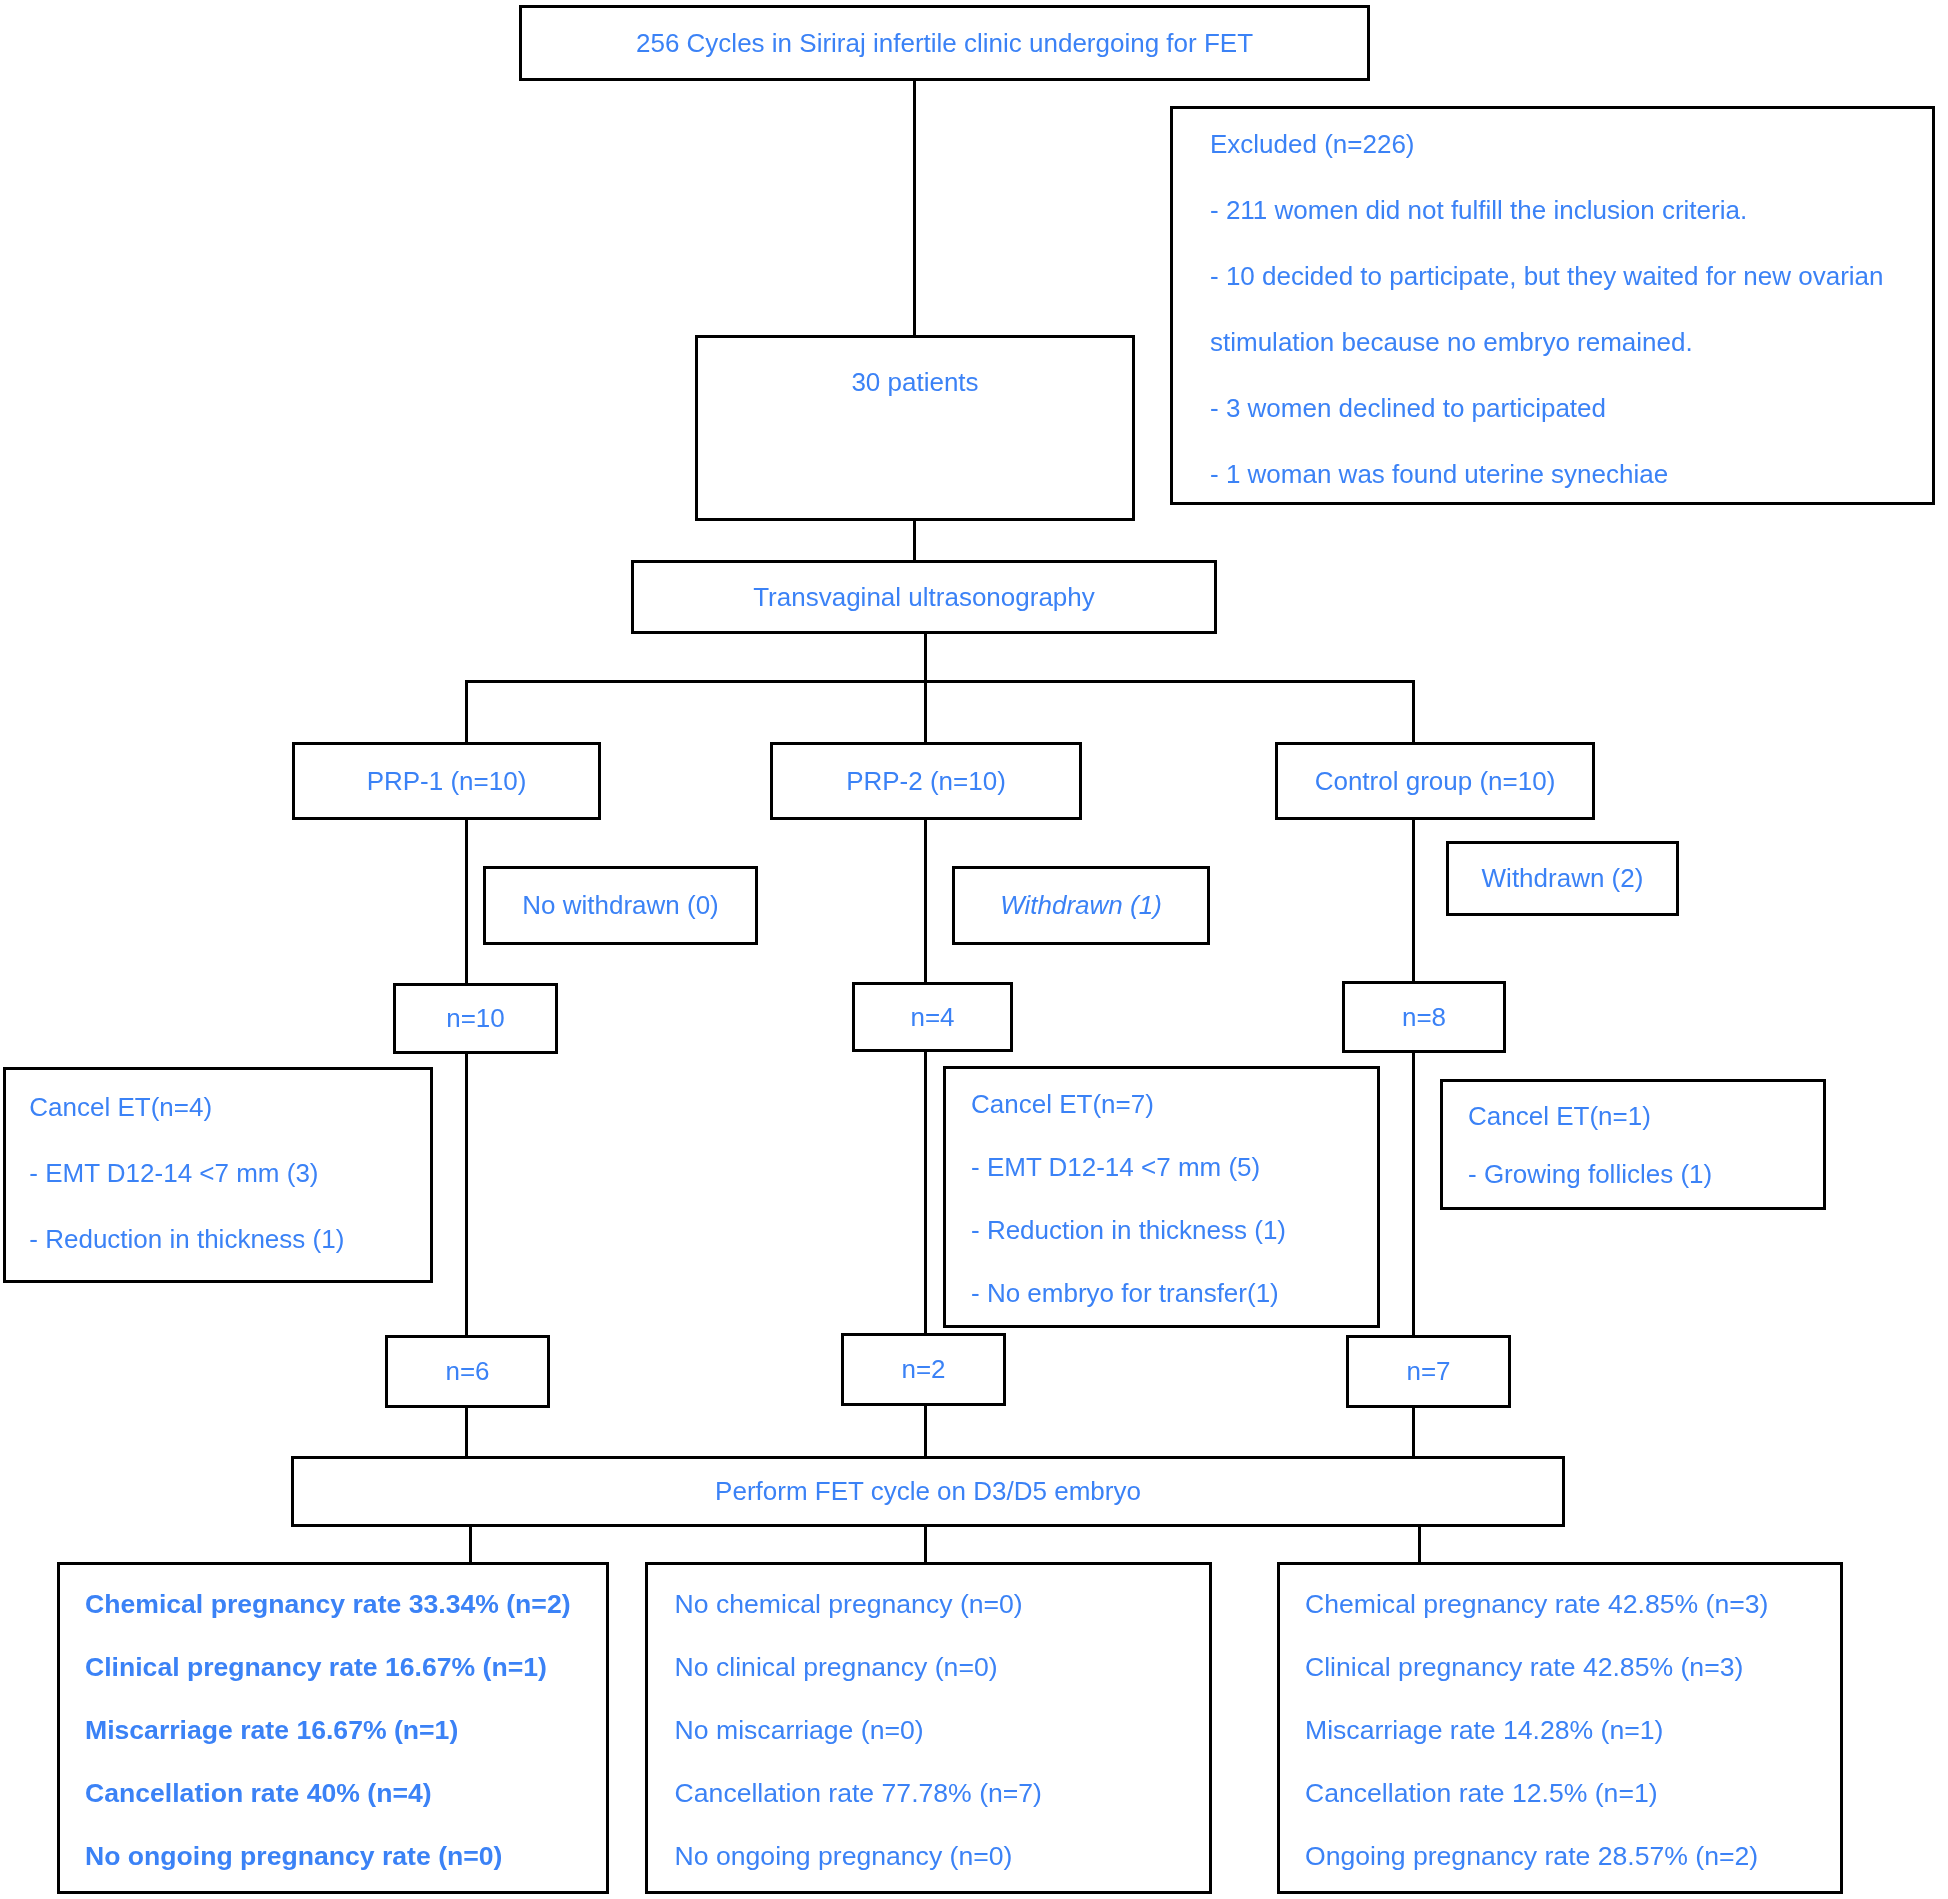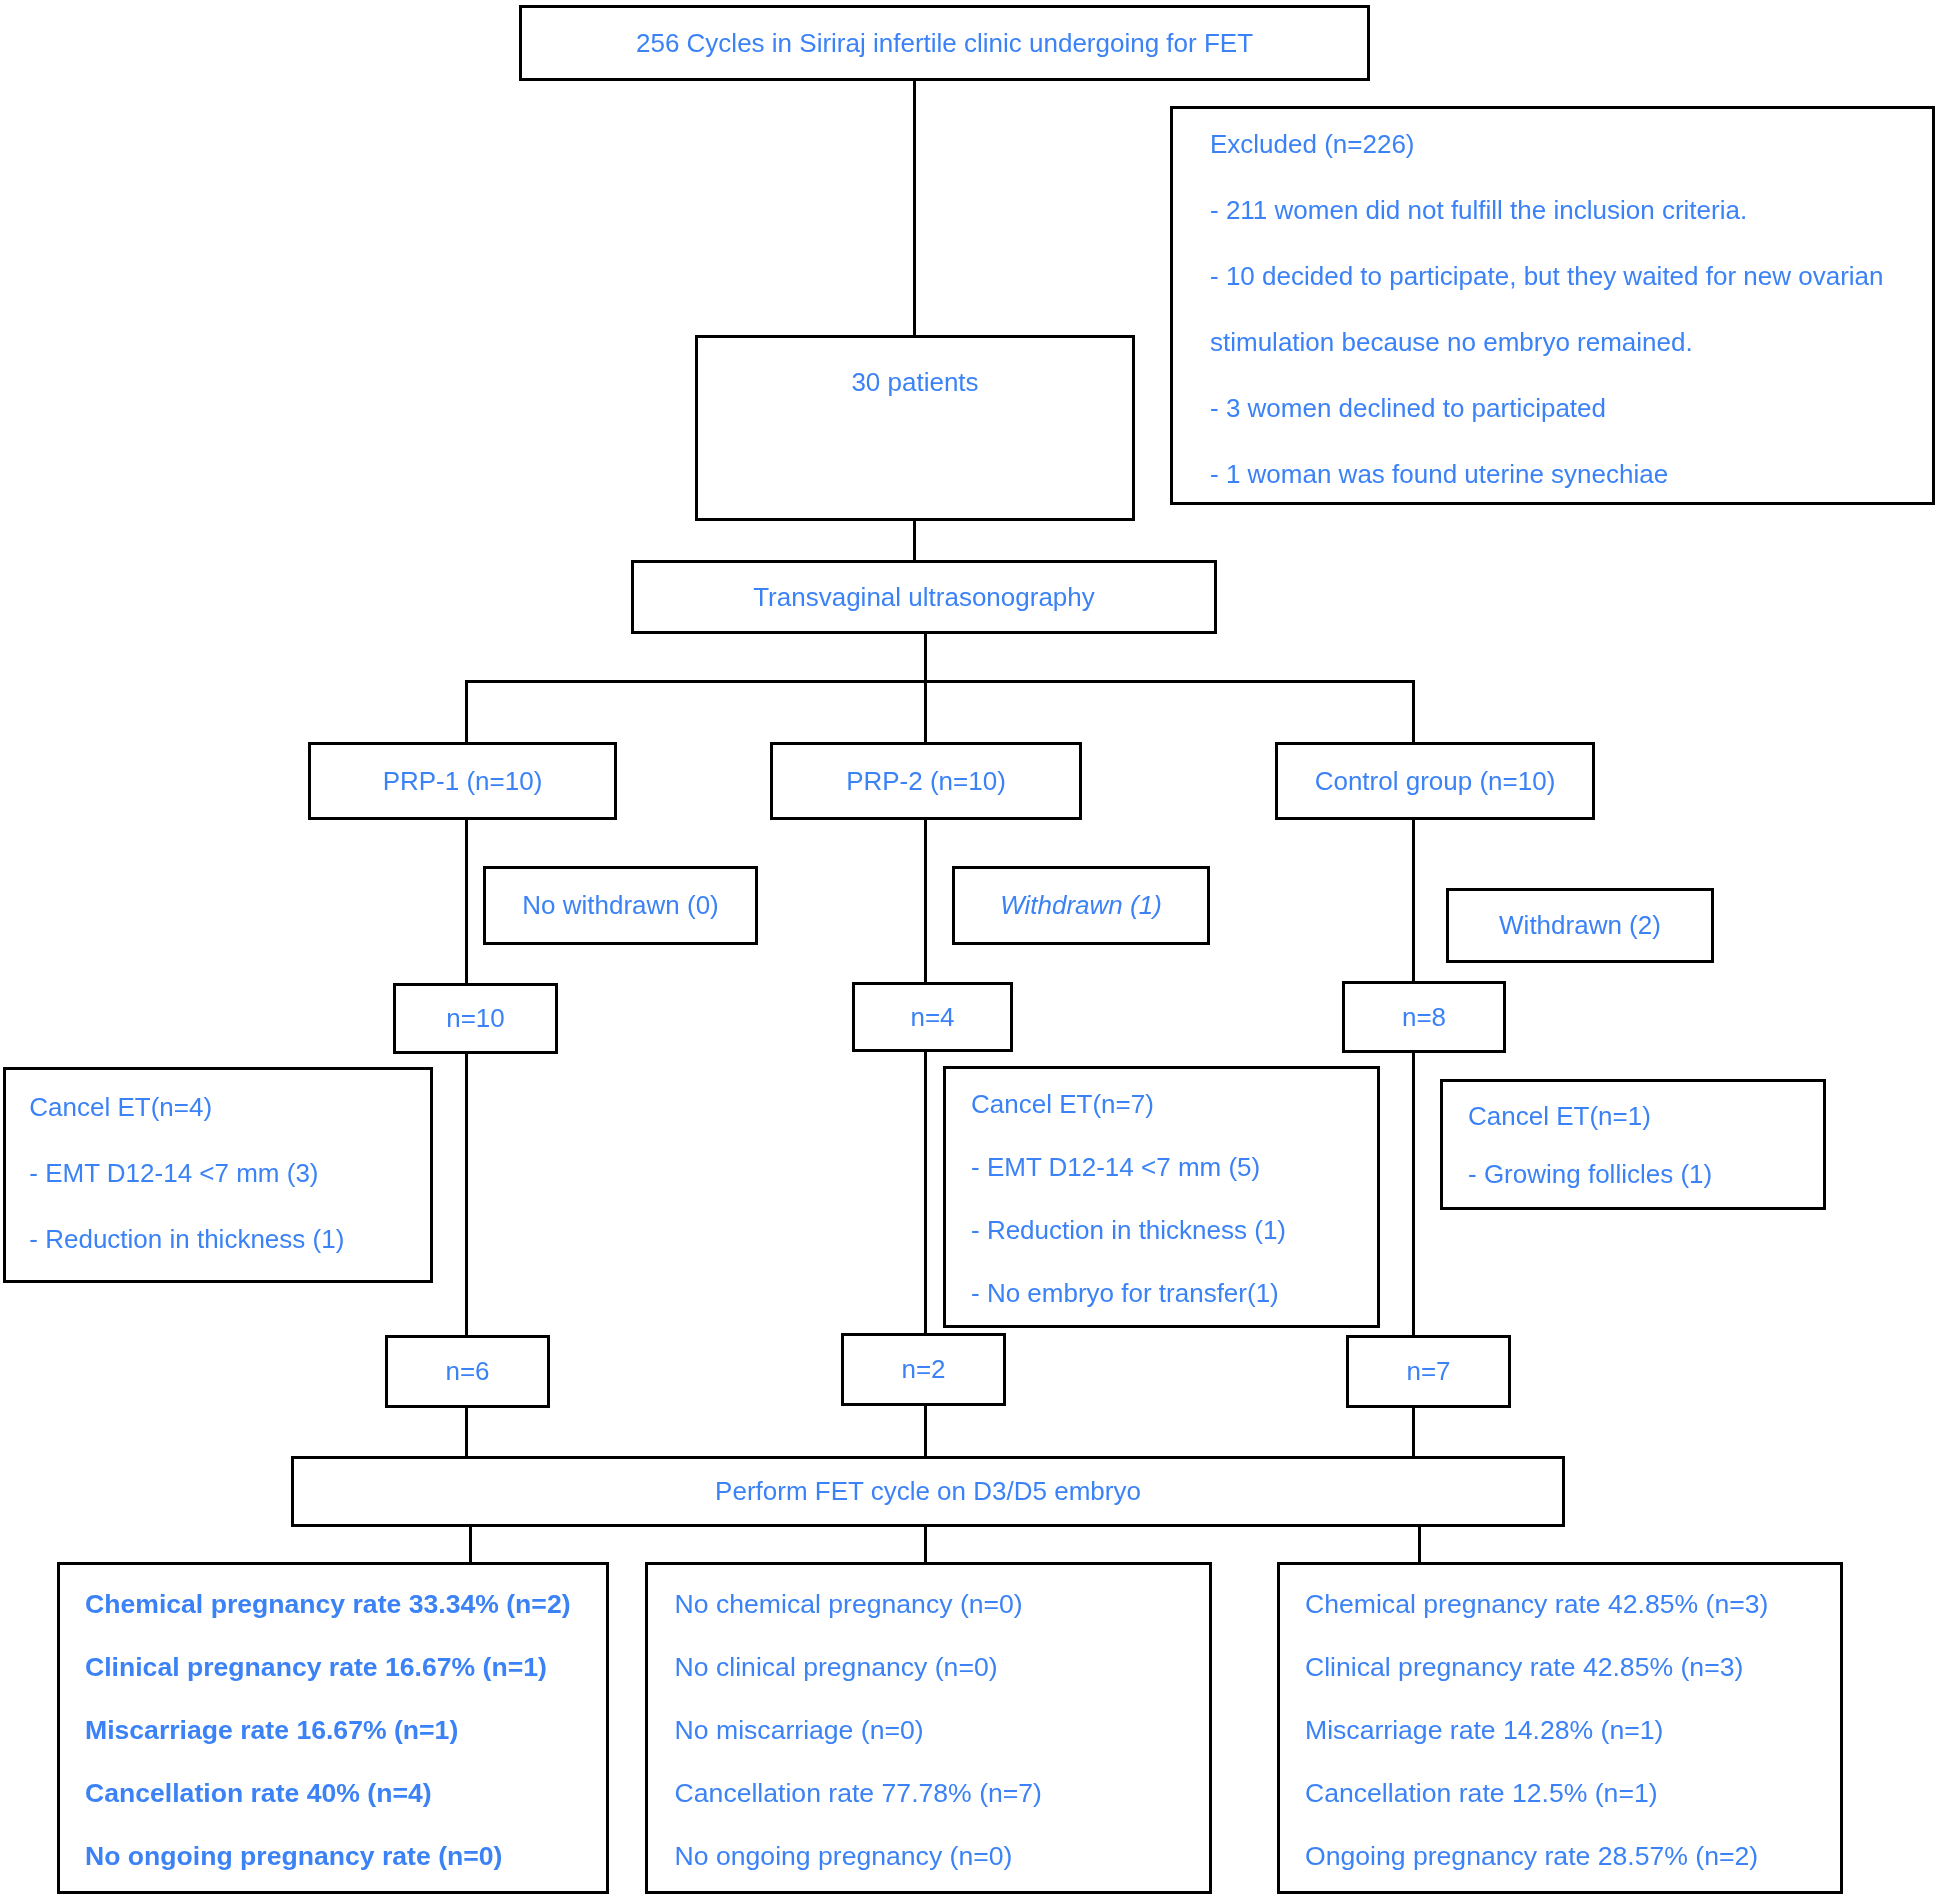--- a/index.html
+++ b/index.html
@@ -27,26 +27,26 @@
   .vline{width:2.5px;}
   .hline{height:2.5px;}
 
   
   #enrollment{left:519px;top:5px;width:851px;height:76px;}
   #excluded{left:1170px;top:106px;width:765px;height:399px;padding:1.7px 0 0 37px;}
   #excluded .tl{line-height:66px;}
   #randomization{left:695px;top:335px;width:440px;height:186px;padding-top:18.3px;text-align:center;}
   #randomization .tl{line-height:52px;}
   #ultrasound{left:631px;top:560px;width:586px;height:74px;}
-  #prp1{left:308px;top:742px;width:309px;height:78px;}
+  #prp1{left:292px;top:742px;width:309px;height:78px;}
   #prp2{left:770px;top:742px;width:312px;height:78px;}
   #control{left:1275px;top:742px;width:320px;height:78px;}
   #wd0{left:483px;top:866px;width:275px;height:79px;}
   #wd1{left:952px;top:866px;width:258px;height:79px;font-style:italic;}
-  #wd2{left:1446px;top:888px;width:268px;height:75px;justify-content:center;}
+  #wd2{left:1446px;top:841px;width:233px;height:75px;justify-content:center;}
   #n10{left:393px;top:983px;width:165px;height:71px;}
   #n9{left:852px;top:982px;width:161px;height:70px;}
   #n8{left:1342px;top:981px;width:164px;height:72px;}
   #cancel1{left:3.3px;top:1067px;width:430px;height:216px;padding:4.2px 0 0 23px;}
   #cancel1 .tl{line-height:66px;}
   #cancel2{left:943px;top:1066px;width:437px;height:262px;padding:4.2px 0 0 25px;}
   #cancel2 .tl{line-height:63px;}
   #cancel3{left:1440px;top:1079px;width:386px;height:131px;padding:5px 0 0 25px;}
   #cancel3 .tl{line-height:58px;}
   #n6{left:385px;top:1335px;width:165px;height:73px;}

